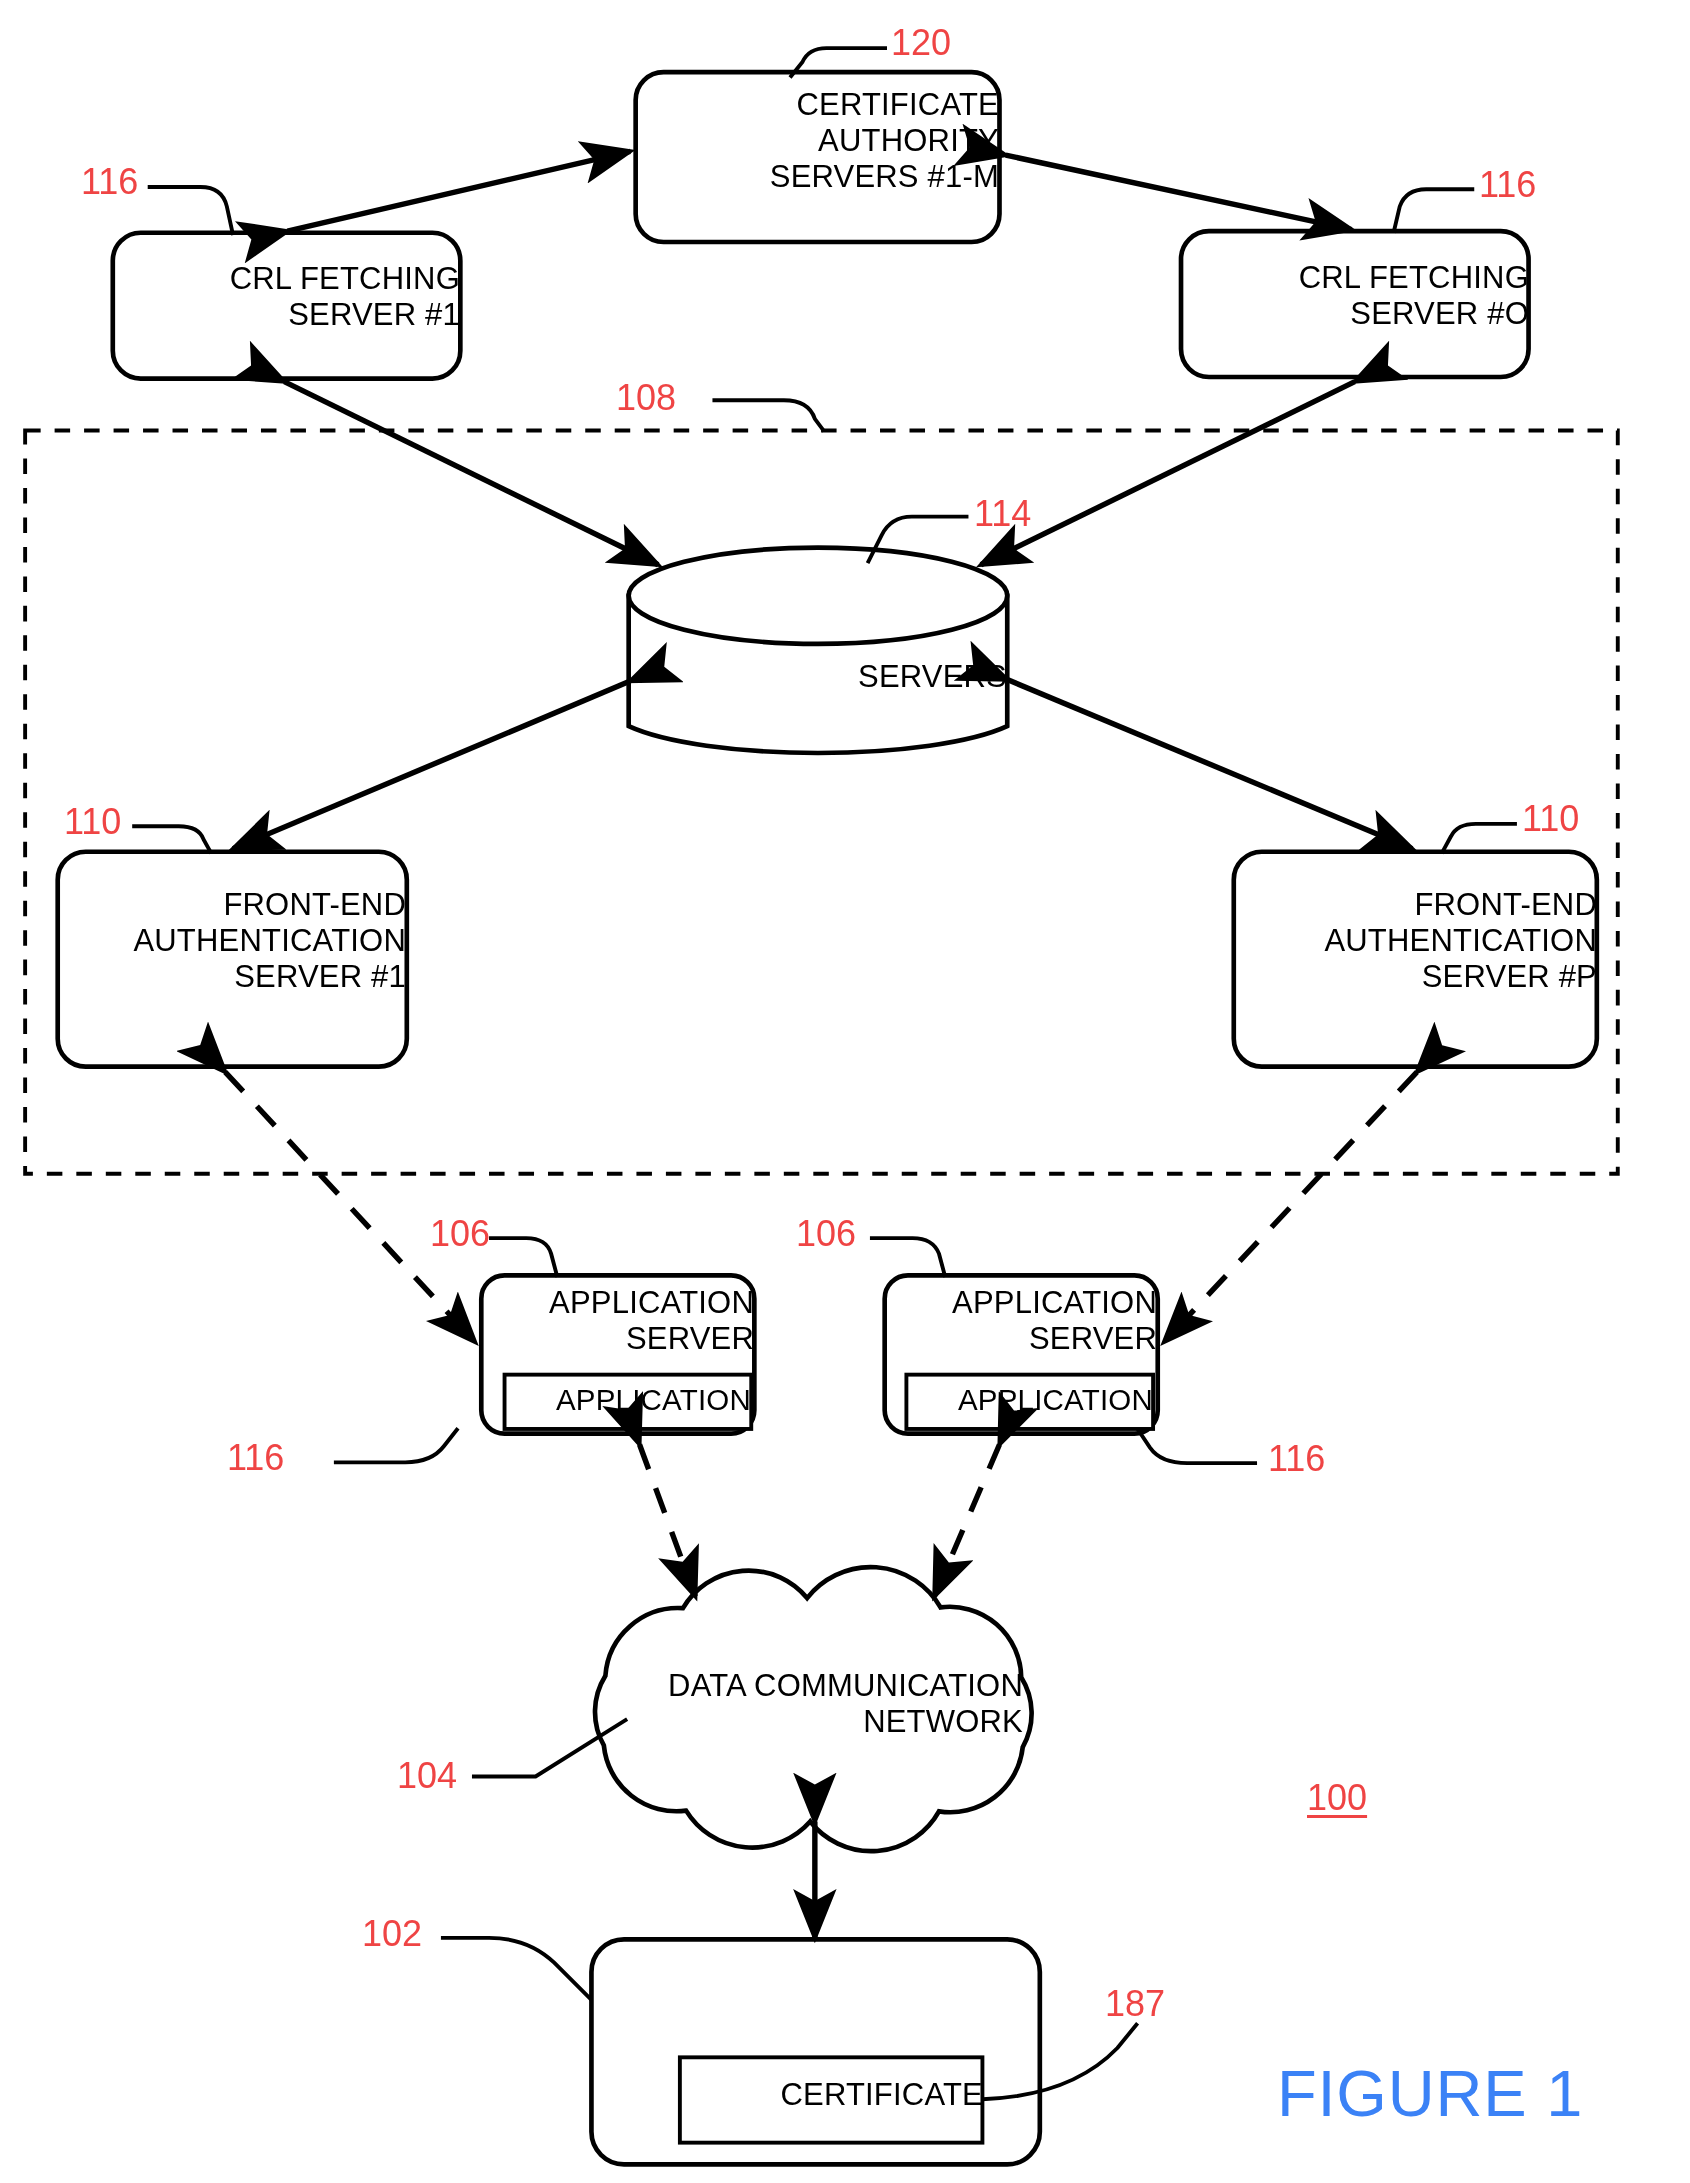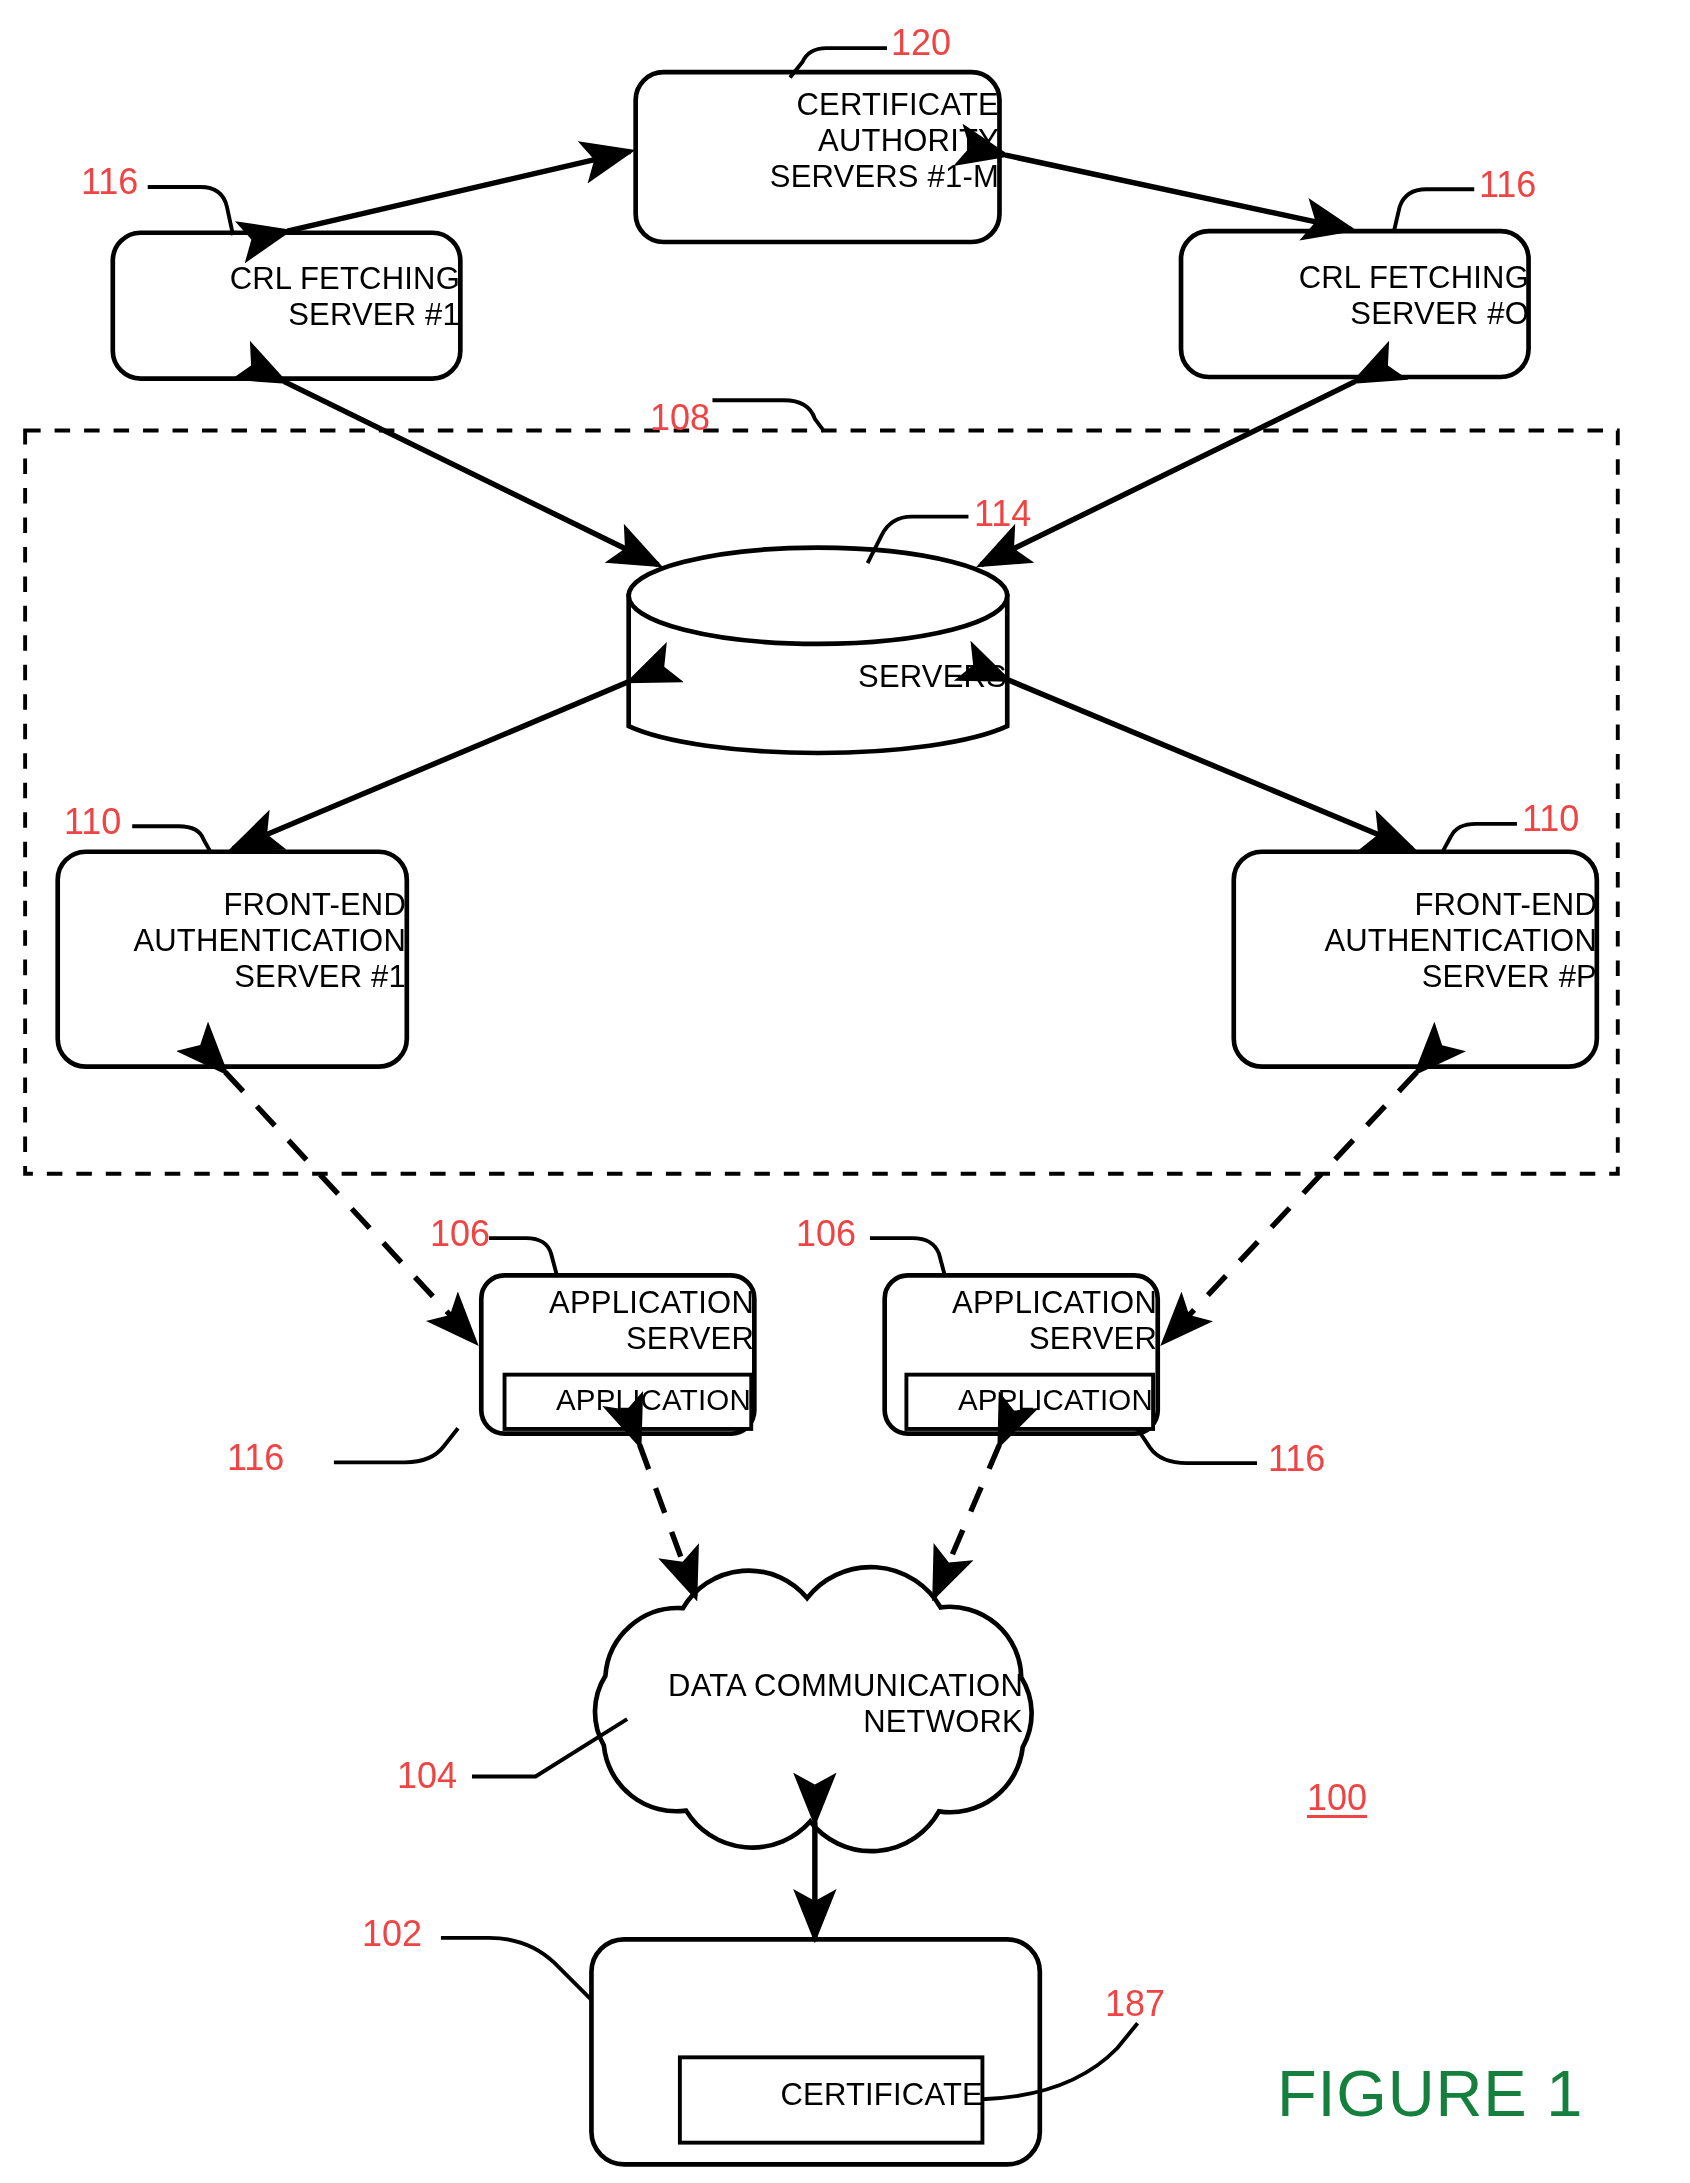--- a/index.html
+++ b/index.html
@@ -47,21 +47,21 @@
   }
   .ref-num.underlined {
     text-decoration: underline;
     text-underline-offset: 4.7px;
   }
   .fig-title {
     position: absolute;
     font-size: 65px;
     font-family: "Liberation Sans", sans-serif;
     letter-spacing: 0.8px;
-    color: #15803d;
+    color: #3b82f6;
   }
   .inner-app-label {
     font-size: 29.5px;
   }
 </style>
 </head>
 <body>
 
 <div id="figure-root">
 
@@ -152,21 +152,21 @@
   <div class="ref-num" style="left:891px; top:22px;">120</div>
 
   <div class="node-label box-text" style="left:112px; top:261px; width:348px;">CRL FETCHING
 SERVER #1</div>
   <div class="ref-num" style="left:81px; top:161px;">116</div>
 
   <div class="node-label box-text" style="left:1181px; top:260px; width:348px;">CRL FETCHING
 SERVER #O</div>
   <div class="ref-num" style="left:1479px; top:164px;">116</div>
 
-  <div class="ref-num" style="left:650px; top:377px;margin-top:20px;">108</div>
+  <div class="ref-num" style="left:616px; top:377px;">108</div>
 
   <div class="node-label box-text" style="left:628px; top:659px; width:379px;">SERVERS</div>
   <div class="ref-num" style="left:974px; top:493px;">114</div>
 
   <div class="node-label box-text" style="left:57px; top:887px; width:349px;">FRONT-END
 AUTHENTICATION
 SERVER #1</div>
   <div class="ref-num" style="left:64px; top:801px;">110</div>
 
   <div class="node-label box-text" style="left:1234px; top:887px; width:363px;">FRONT-END

